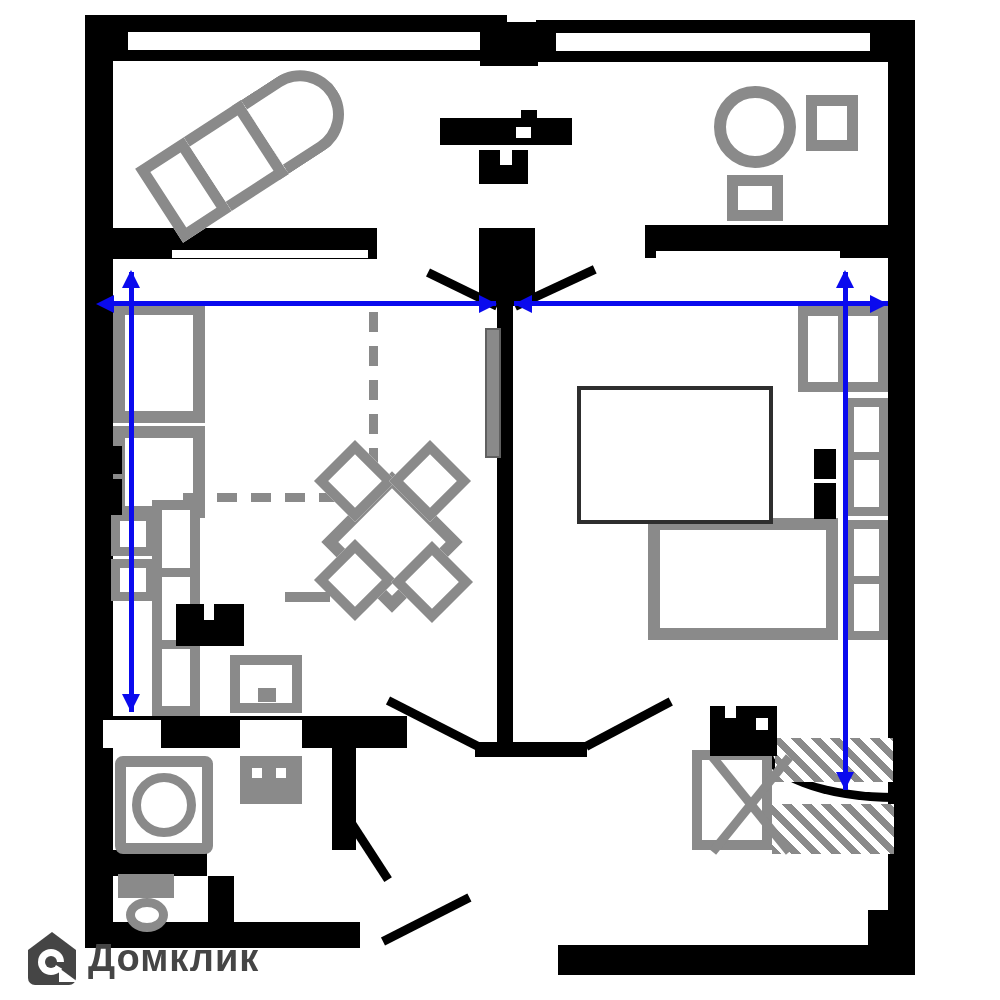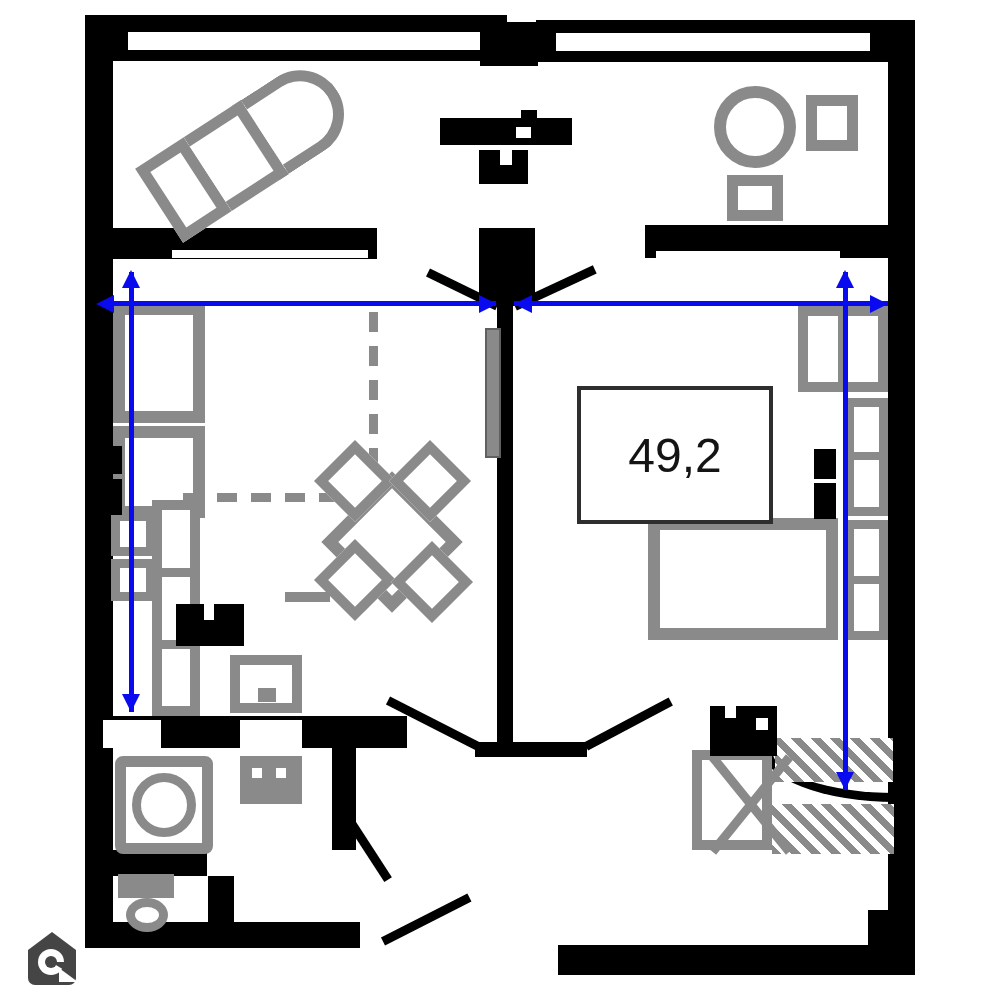--- a/index.html
+++ b/index.html
@@ -159,28 +159,28 @@
   <div class="arr left" style="left:514px;top:295px;"></div>
   <div class="arr right" style="left:870px;top:295px;"></div>
   <div class="dline" style="left:129px;top:272px;width:5px;height:440px;"></div>
   <div class="arr up" style="left:122px;top:270px;"></div>
   <div class="arr down" style="left:122px;top:694px;"></div>
   <div class="dline" style="left:843px;top:272px;width:5px;height:518px;"></div>
   <div class="arr up" style="left:836px;top:270px;"></div>
   <div class="arr down" style="left:836px;top:772px;"></div>
 
   <div class="card">
-    <div class="cell-b">49,2</div>
   </div>
 
   <div class="brand">
     <span style="display:inline-block;line-height:0;">
       <svg width="52" height="56" viewBox="0 0 52 56">
         <path d="M26 2 L50 20 V48 a7 7 0 0 1 -7 7 H9 a7 7 0 0 1 -7 -7 V20 Z" fill="var(--logo)"></path>
         <circle cx="25" cy="32" r="13" fill="#ffffff"></circle>
         <circle cx="25" cy="32" r="6" fill="var(--logo)"></circle>
         <path d="M25 32 L48 32 L48 46 Z" fill="var(--logo)"></path>
         <path d="M33 38 L52 52 L33 52 Z" fill="#ffffff"></path>
       </svg>
     </span>
+    <span class="brand-text">Домклик</span>
   </div>
 
 </div>
 
 </body></html>

